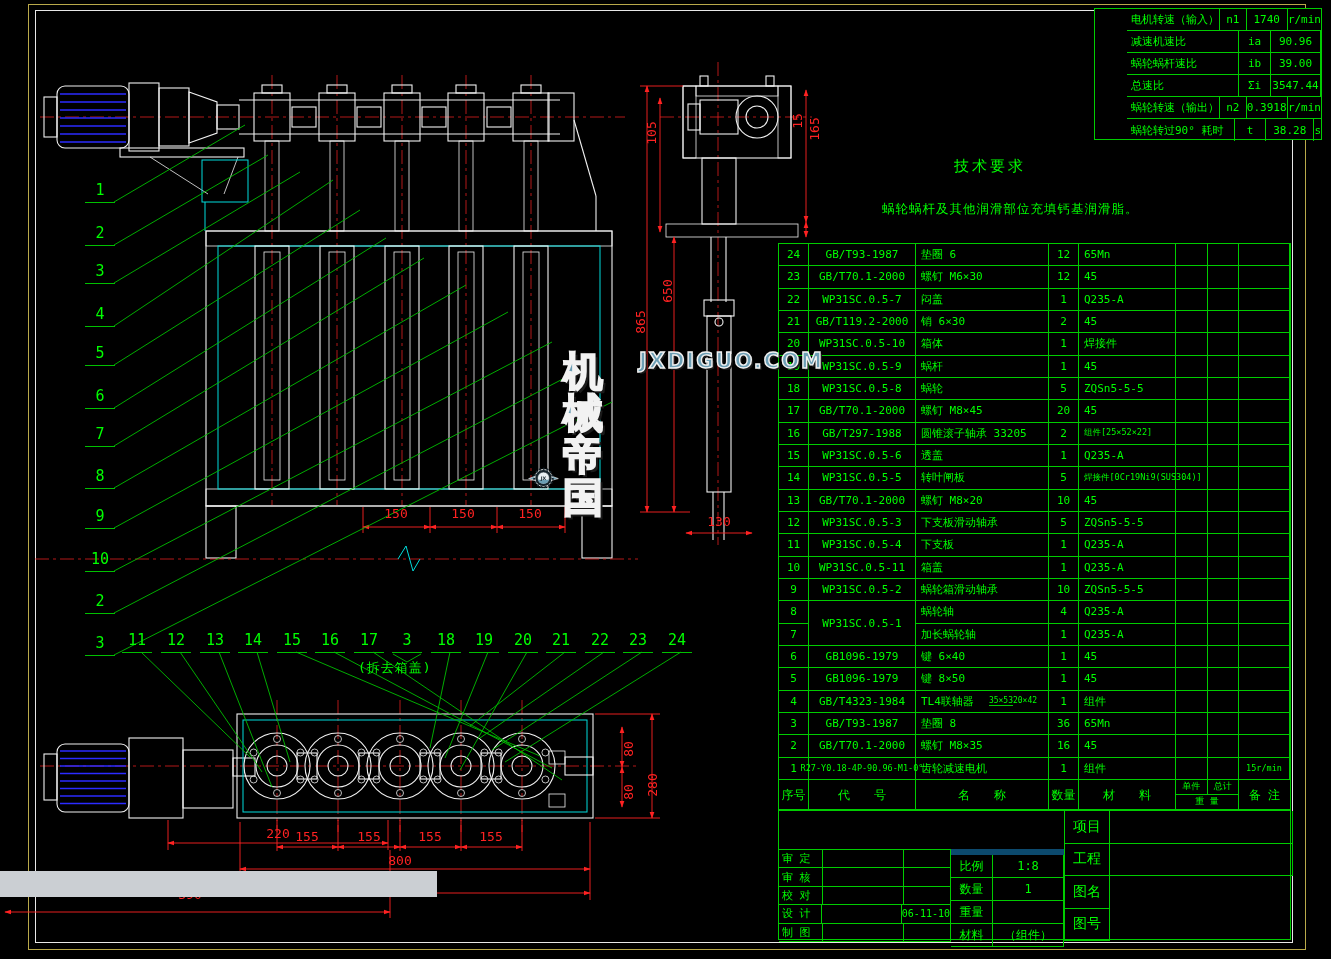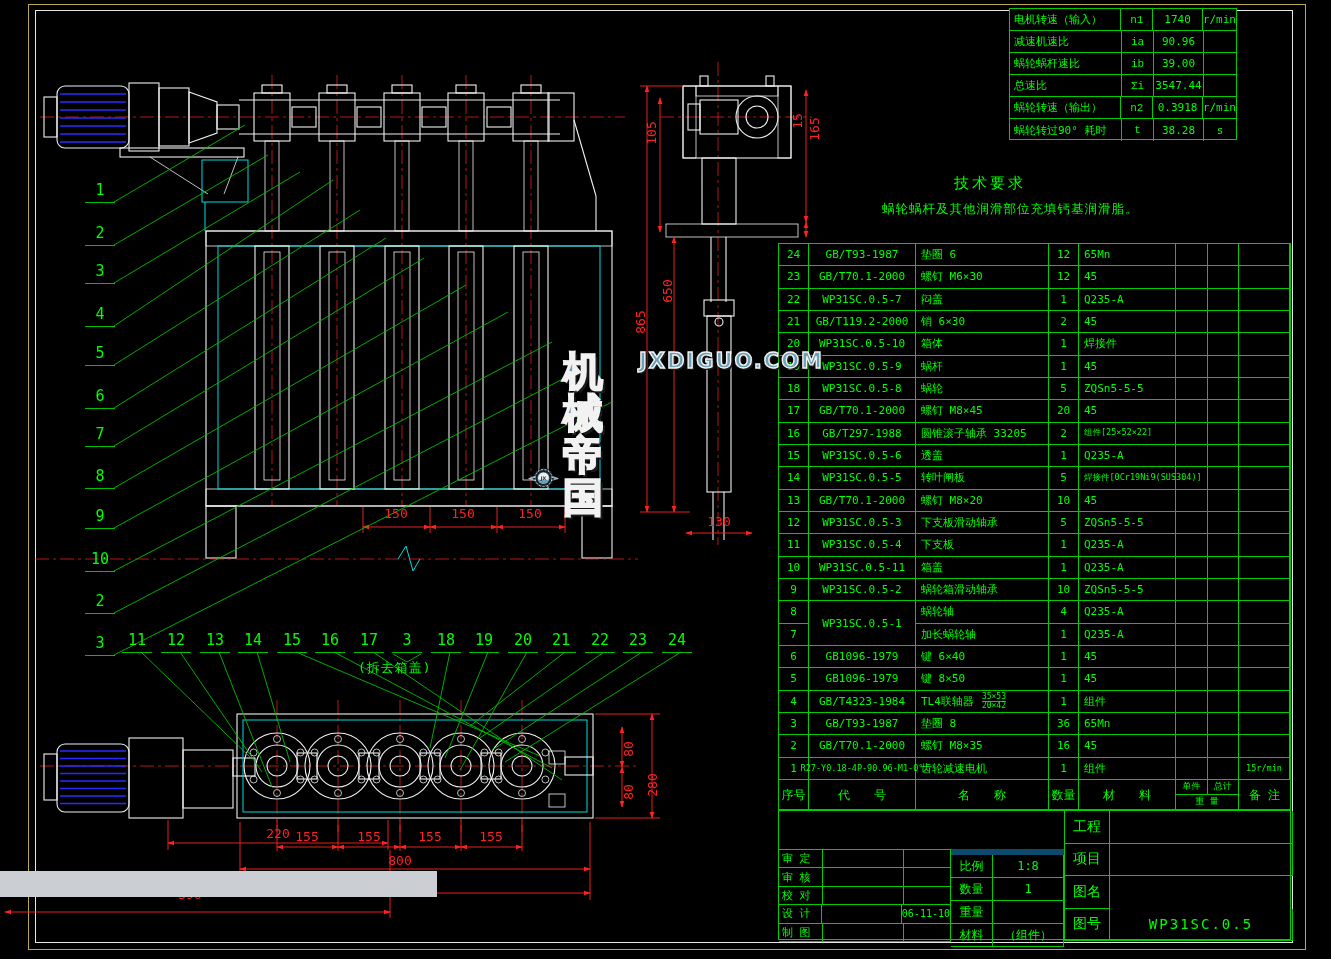--- a/index.html
+++ b/index.html
@@ -15,36 +15,36 @@
   .c{stroke:#00dcdc;fill:none;stroke-width:1;}
   .bl{stroke:#2b2bff;stroke-width:1.3;}
   .cl{stroke:#ff2222;stroke-width:.7;stroke-dasharray:14 4 3 4;fill:none;}
   .dim{stroke:#ff2222;stroke-width:.9;fill:none;}
   .ld{stroke:#00c000;stroke-width:.9;fill:none;}
   
   .gtable{position:absolute;z-index:3;border:1px solid #00cc00;box-sizing:border-box;background:#000;}
   .prow{display:flex;height:22px;}
   .pc{border-right:1px solid #00cc00;border-bottom:1px solid #00cc00;display:flex;align-items:center;box-sizing:border-box;font-size:11px;white-space:nowrap;}
   .pl{width:112px;padding-left:4px;}
-  .ps{width:32px;justify-content:center;font-family:Liberation Mono, monospace;}
+  .ps{width:32px;justify-content:center;}
   .pv{width:50px;justify-content:center;}
   .pu{flex:1;justify-content:center;border-right:none;}
   .prow:last-child .pc{border-bottom:none;}
   
-  .tech-title{position:absolute;left:930px;top:174px;width:120px;text-align:center;font-size:15px;letter-spacing:3px;z-index:3;}
+  .tech-title{position:absolute;left:930px;top:157px;width:120px;text-align:center;font-size:15px;letter-spacing:3px;z-index:3;}
   .tech-line{position:absolute;left:882px;top:201px;font-size:12.5px;letter-spacing:1px;z-index:3;}
   
   #bom{left:778px;top:243px;width:513px;height:567px;}
   #bom-body{display:grid;grid-template-columns:30px 107px 133px 30px 97px 32px 31px 1fr;grid-auto-rows:22.33px;width:100%;height:536px;}
   .bc{border-right:1px solid #00cc00;border-bottom:1px solid #00cc00;box-sizing:border-box;display:flex;align-items:center;font-size:11px;white-space:nowrap;color:#00ff00;}
   .t-c{justify-content:center;}
   .t-l{padding-left:5px;}
   .sm{font-size:8.5px;}
   .ovf{overflow:visible;}
-  .frac{display:inline-flex;flex-direction:column;margin-left:8px;font-size:8px;line-height:8px;font-style:normal;}
+  .frac{display:inline-flex;margin-left:15px;font-size:8px;line-height:8px;font-style:normal;}
   .frac i{font-style:normal;border-bottom:1px solid #00cc00;}
   .frac i:last-child{border-bottom:none;}
   .bomh{display:grid;grid-template-columns:30px 107px 133px 30px 97px 63px 1fr;height:30px;}
   .bhc{border-right:1px solid #00cc00;display:flex;align-items:center;justify-content:center;font-size:12px;box-sizing:border-box;}
   .wcol{flex-direction:column;padding:0;font-family:Liberation Mono, monospace;}
   .wtop{display:flex;width:100%;height:15px;border-bottom:1px solid #00cc00;box-sizing:border-box;}
   .wtop span{flex:1;text-align:center;font-size:9px;line-height:14px;}
   .wtop span:first-child{border-right:1px solid #00cc00;}
   .wbot{width:100%;height:15px;text-align:center;font-size:9px;line-height:15px;}
   
@@ -352,21 +352,21 @@
       <line x1="450" y1="652" x2="430" y2="748" class="ld"></line>
       <line x1="488" y1="652" x2="445" y2="758" class="ld"></line>
       <line x1="527" y1="652" x2="460" y2="770" class="ld"></line>
       <line x1="565" y1="652" x2="470" y2="726" class="ld"></line>
       <line x1="604" y1="652" x2="480" y2="738" class="ld"></line>
       <line x1="642" y1="652" x2="492" y2="750" class="ld"></line>
       <line x1="681" y1="652" x2="505" y2="762" class="ld"></line>
     </g>
 </svg>
 
-<div id="params" class="gtable" style="left:1009px;top:8px;width:228px;height:132px;">
+<div id="params" class="gtable" style="left:1094px;top:8px;width:228px;height:132px;padding-left:32px;">
   <div id="params-rows">
       <div class="prow">
       <div class="pc pl">电机转速（输入）</div>
       <div class="pc ps">n1</div>
       <div class="pc pv">1740</div>
       <div class="pc pu">r/min</div>
     </div>
       <div class="prow">
       <div class="pc pl">减速机速比</div>
       <div class="pc ps">ia</div>
@@ -658,33 +658,32 @@
       <div class="tc il">重量</div>
       <div class="tc iv"></div>
     </div>
       <div class="irow">
       <div class="tc il">材料</div>
       <div class="tc iv">（组件）</div>
     </div>
     </div>
   <div id="tb-project">
       <div class="jrow">
+      <div class="tc jl">项目</div>
+      <div class="tc jv"></div>
+    </div>
+      <div class="jrow">
       <div class="tc jl">工程</div>
       <div class="tc jv"></div>
     </div>
       <div class="jrow">
-      <div class="tc jl">项目</div>
-      <div class="tc jv"></div>
-    </div>
-      <div class="jrow">
       <div class="tc jl">图名</div>
     </div>
       <div class="jrow">
       <div class="tc jl">图号</div>
-      <div class="tc jv">WP31SC.0.5</div>
     </div>
     </div>
 </div>
 
 <div class="note">(拆去箱盖)</div>
 
 <div class="wm">
   <svg width="104" height="80" viewBox="0 0 104 80">
     <polygon points="2,42 40,28 40,52" fill="#6d9fb5" stroke="#f2f2f2" stroke-width="2"></polygon>
     <polygon points="102,42 64,28 64,52" fill="#6d9fb5" stroke="#f2f2f2" stroke-width="2"></polygon>

